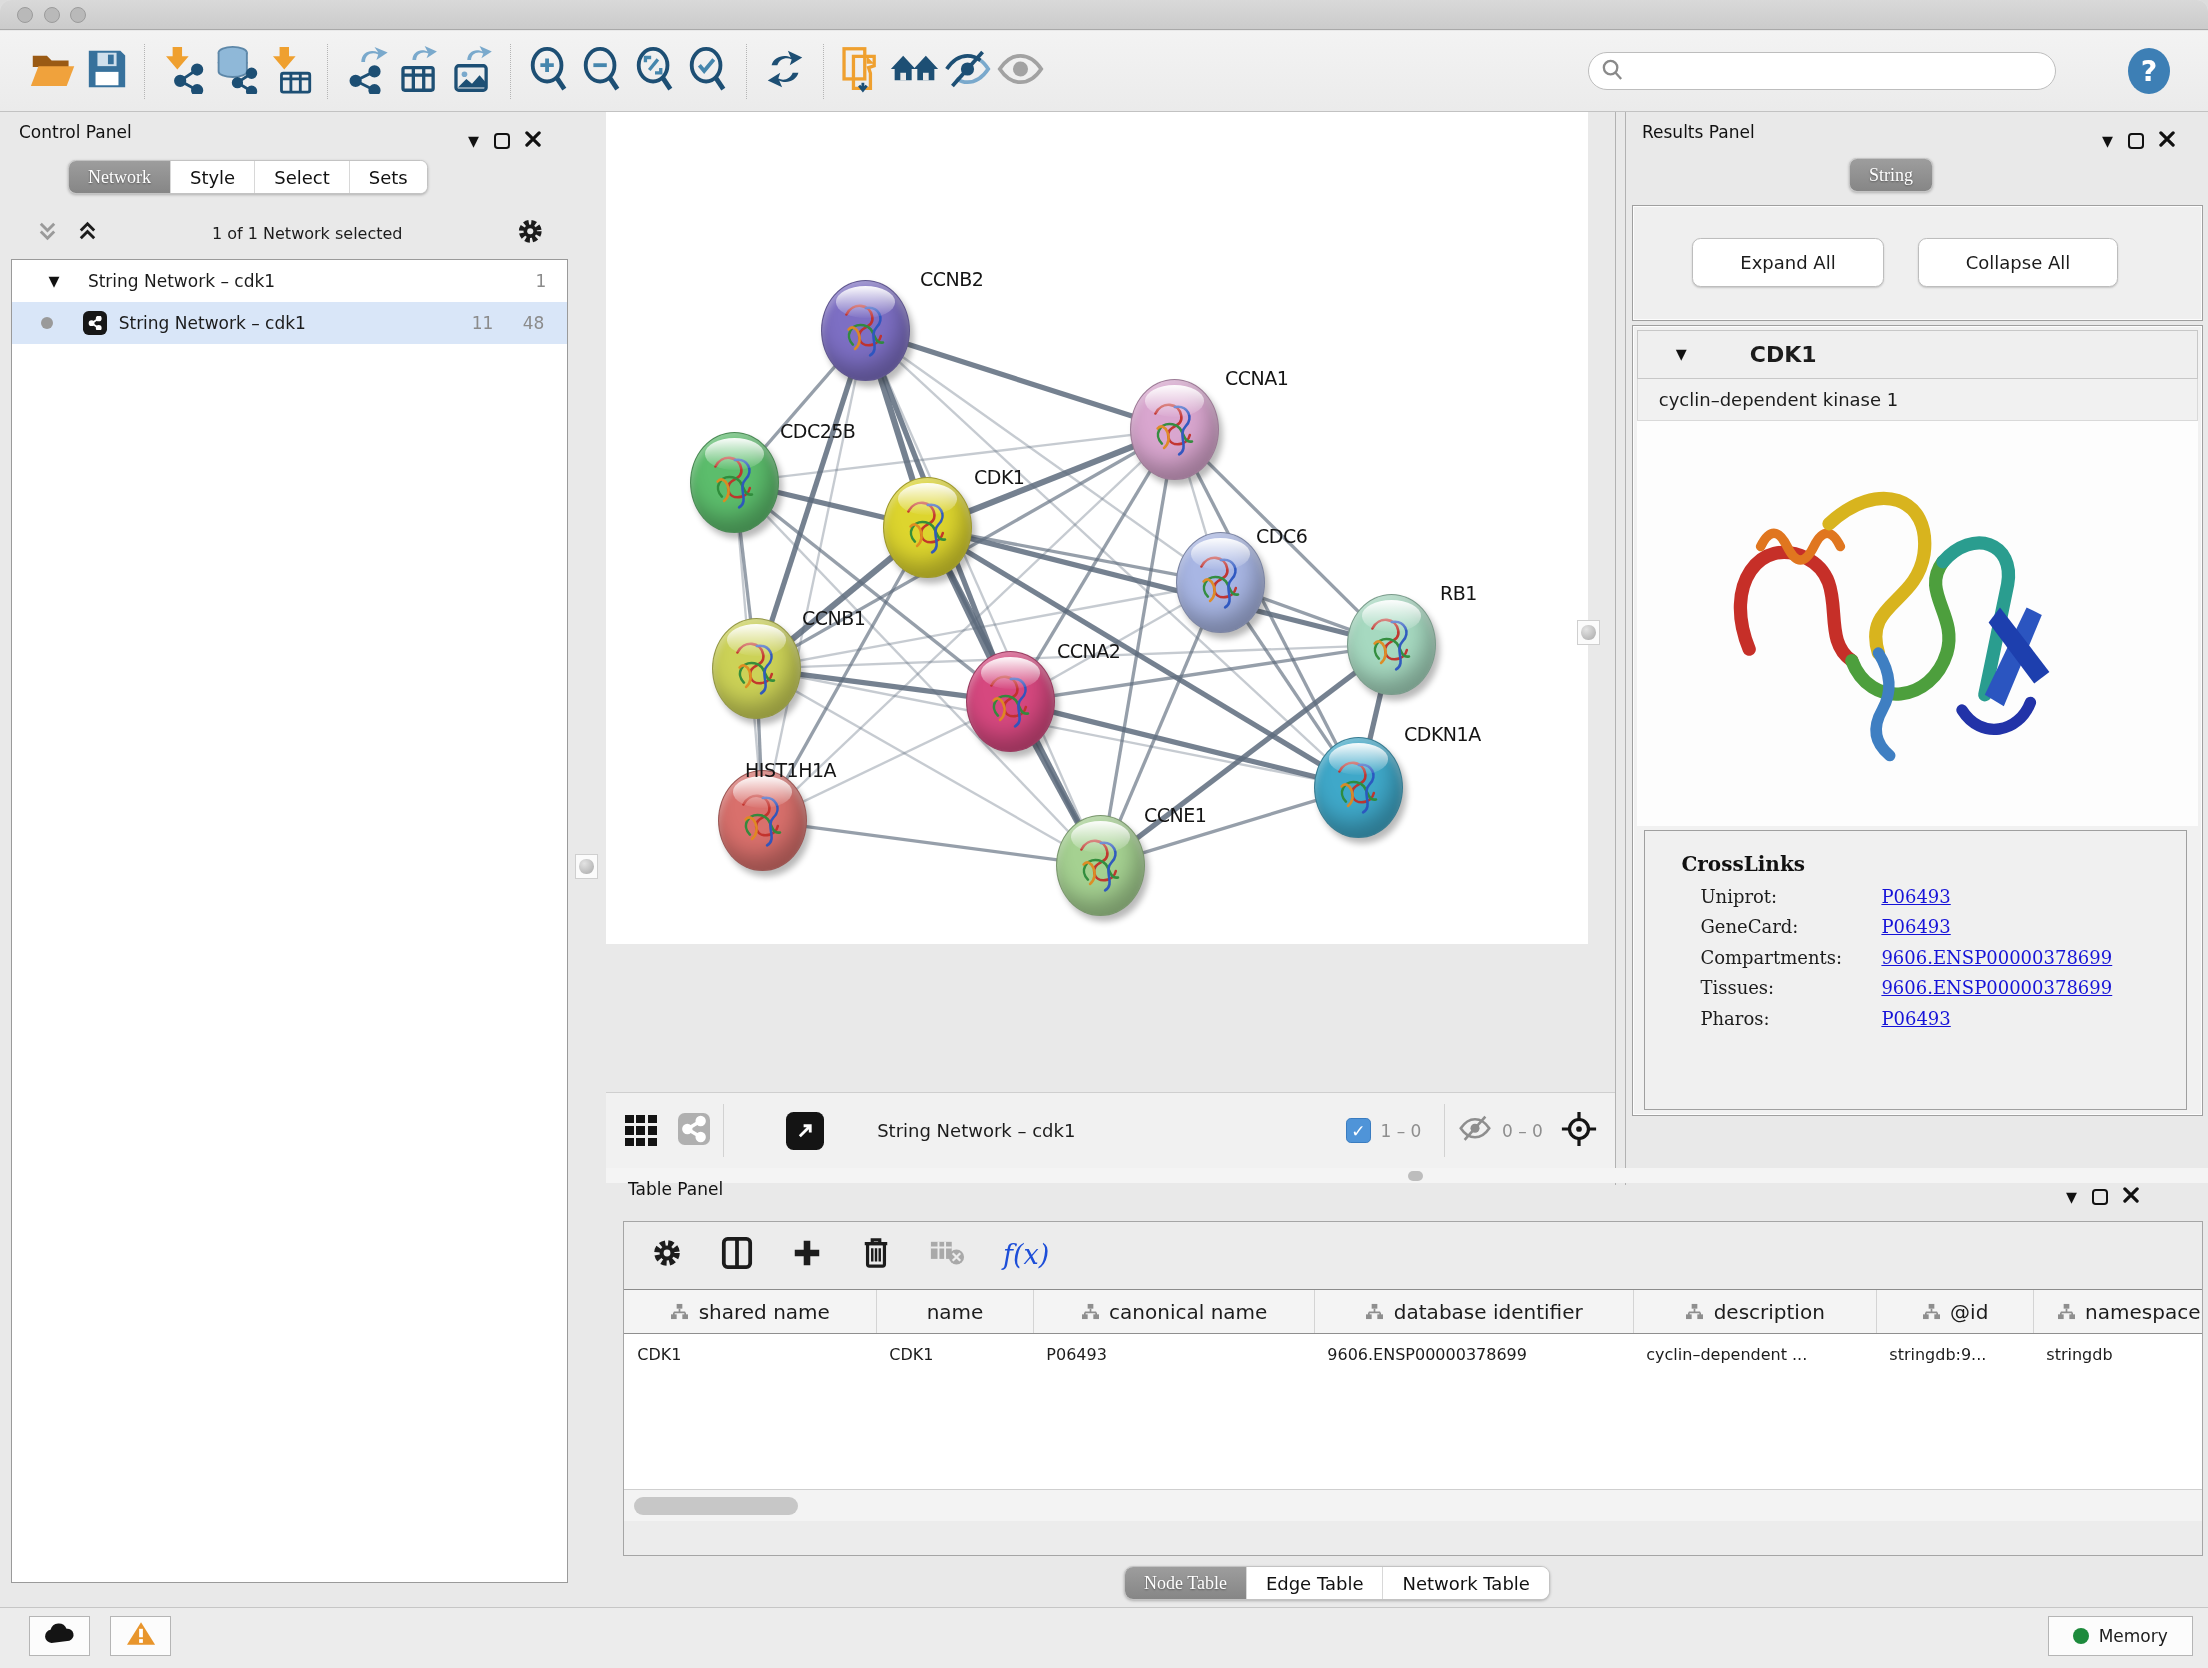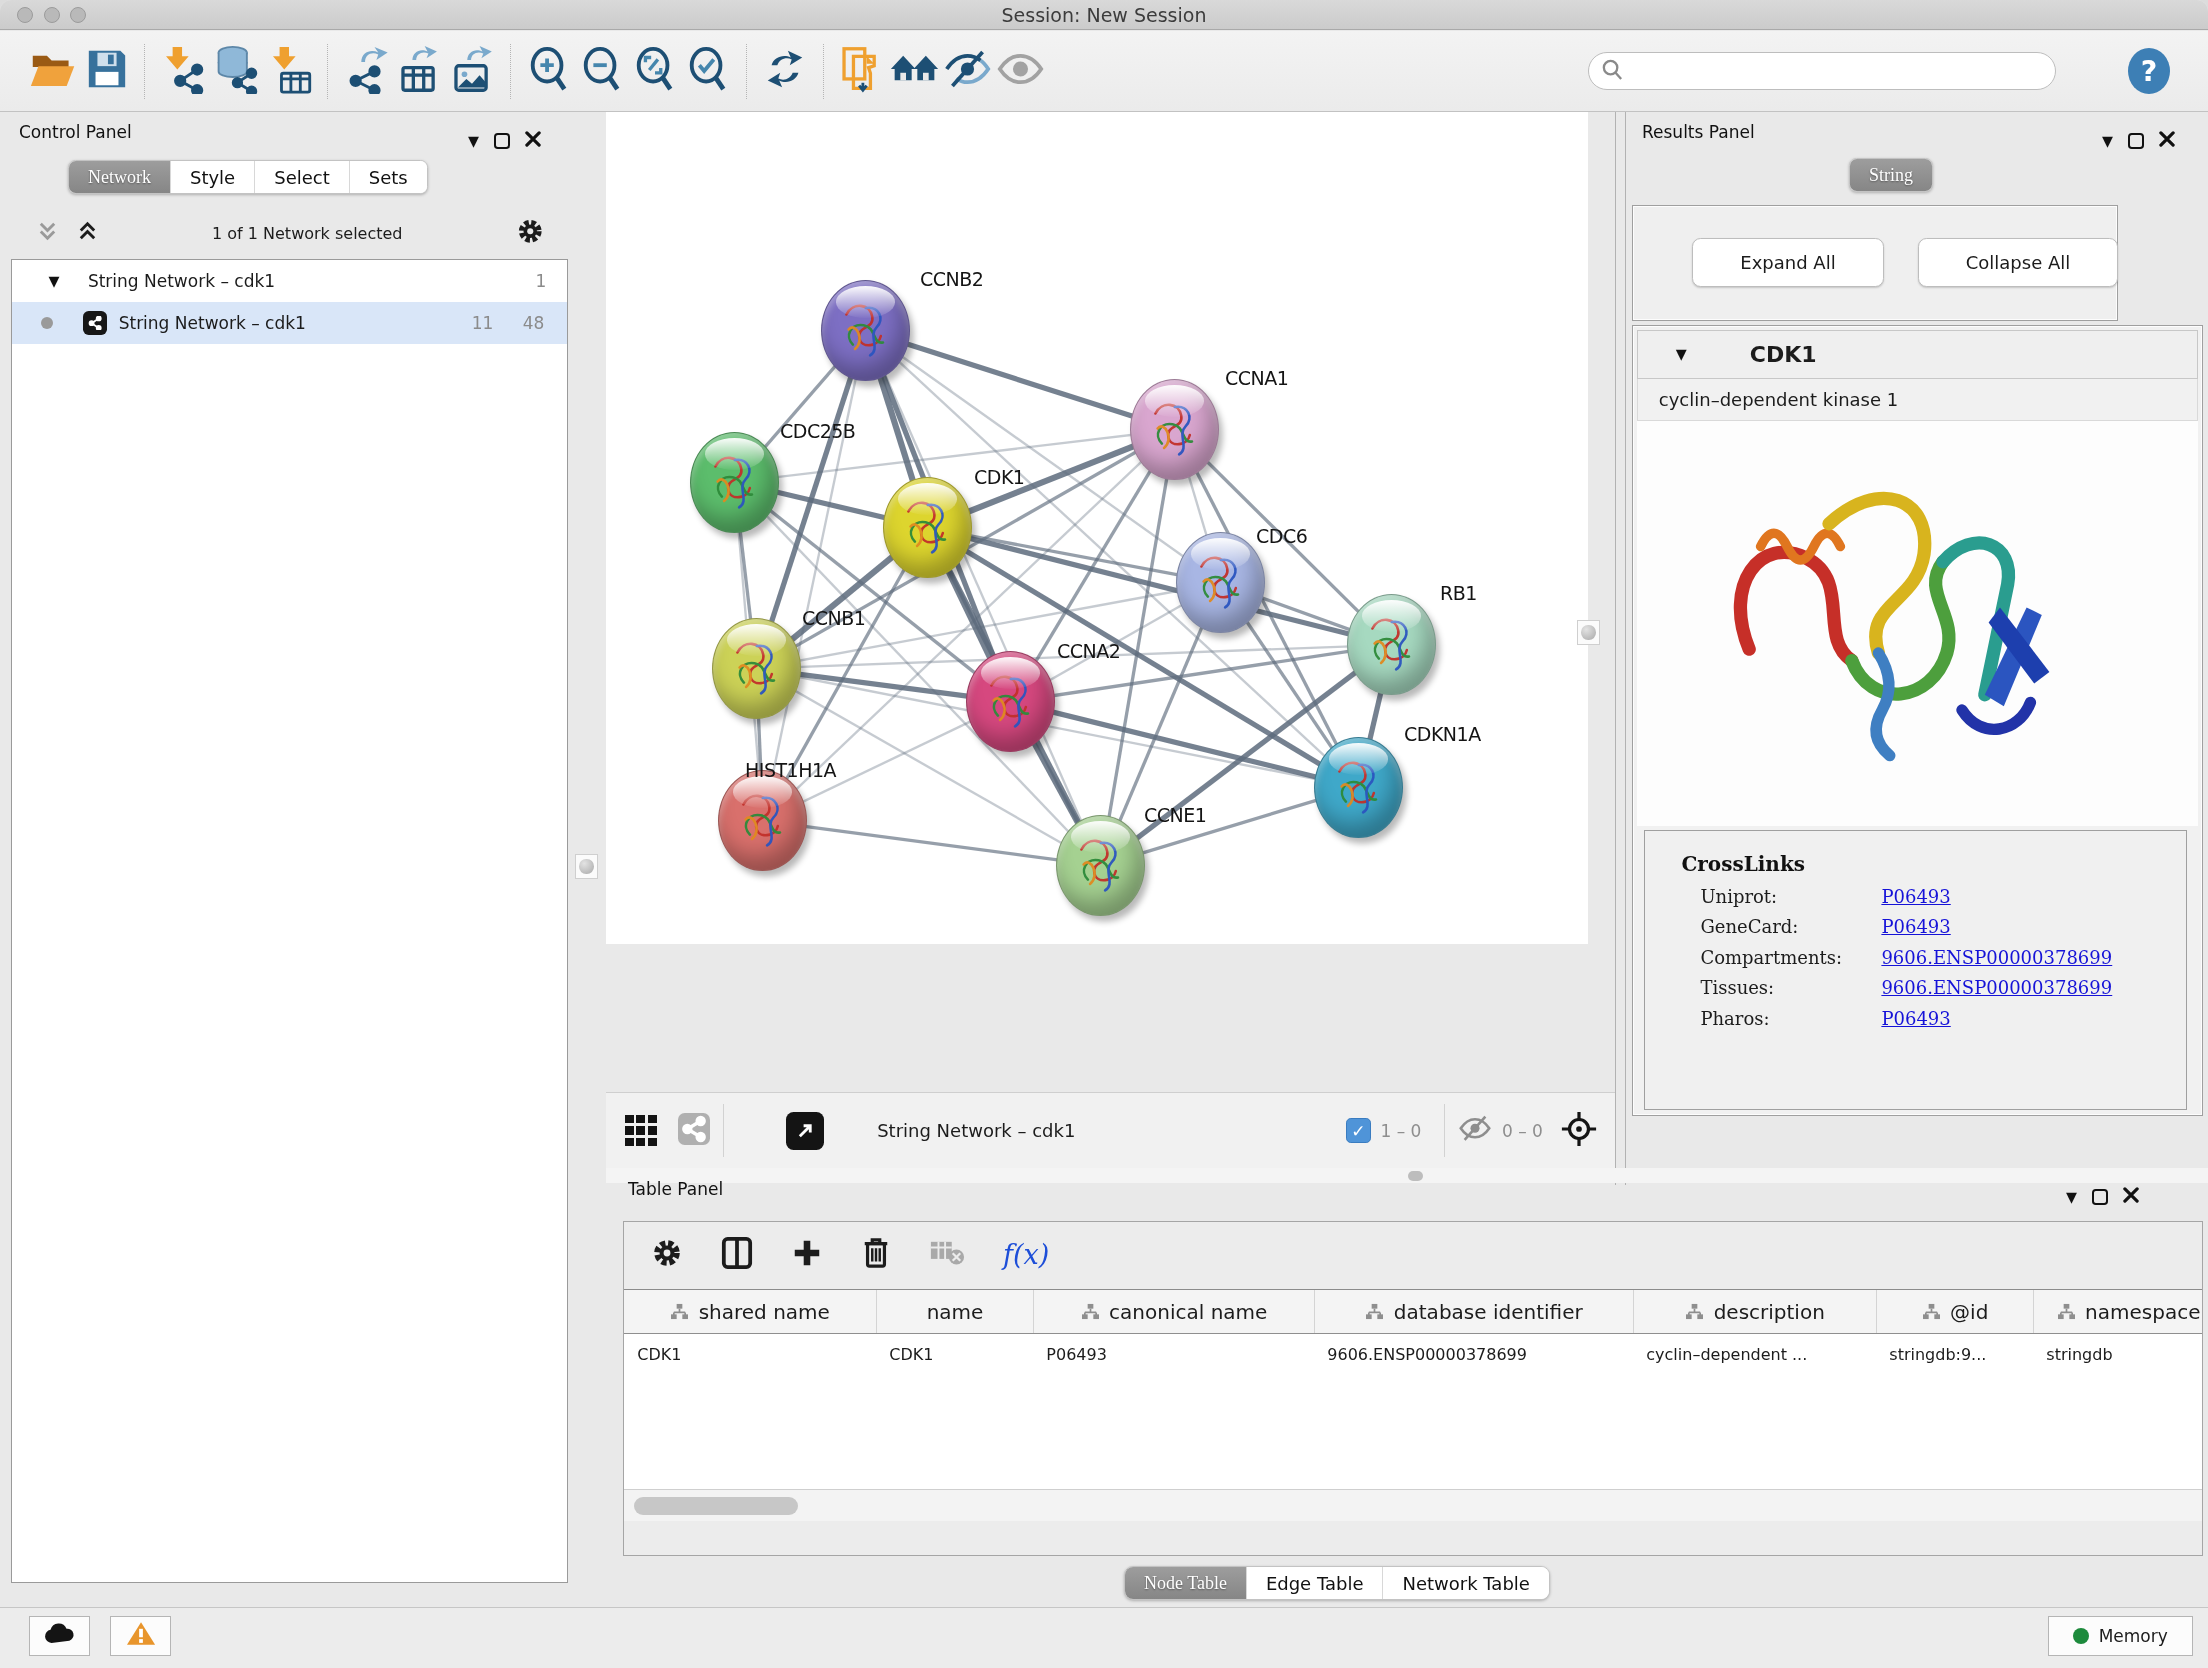--- a/index.html
+++ b/index.html
@@ -87,21 +87,21 @@
   .chkbox{width:25px;height:25px;background:#4f94d8;border-radius:4.8px;color:#fff;font-size:17px;
     display:flex;align-items:center;justify-content:center;border:1px solid #3a7cc0;}
   .badge{font-size:17px;color:#8e8e8e;margin:0 9.5px;}
   .hsplit{position:absolute;left:606px;top:1168px;width:1603px;height:15px;background:#f4f4f4;}
   .hsplit .pill{position:absolute;left:802px;top:2.9px;width:15px;height:10.5px;border-radius:5.7px;
     background:#bdbdbd;}
 
   
   .rp-header{position:absolute;left:1642px;top:122px;}
   .rp-tab{position:absolute;left:1849px;top:158px;}
-  .rp-box1{position:absolute;left:1632px;top:205px;width:486px;height:116px;background:#efefef;
+  .rp-box1{position:absolute;left:1632px;top:205px;width:571px;height:116px;background:#efefef;
     border:1px solid #9f9f9f;box-shadow:inset 0 0 0 1px #fdfdfd;}
   .rp-btn{position:absolute;top:32px;height:49px;background:#fff;border:1px solid #bdbdbd;
     border-radius:8.6px;font-size:18px;display:flex;align-items:center;justify-content:center;
     box-shadow:0 1px 1.9px rgba(0,0,0,.18);}
   .rp-box2{position:absolute;left:1632px;top:325px;width:571px;height:791px;background:#f1f1f1;
     border:1px solid #9f9f9f;box-shadow:inset 0 0 0 1px #fdfdfd;}
   .rp-entry-head{position:absolute;left:3.8px;top:3.8px;right:3.8px;height:49px;background:#efefef;
     border:1px solid #c7c7c7;display:flex;align-items:center;}
   .rp-entry-name{font-size:22px;font-weight:bold;margin-left:63px;}
   .rp-desc{position:absolute;left:3.8px;top:53px;right:3.8px;height:42px;display:flex;
@@ -147,21 +147,20 @@
 </style>
 </head>
 <body>
 
 <div class="window">
 
   <div class="titlebar">
     <span class="tl" style="left:17px"></span>
     <span class="tl" style="left:44px"></span>
     <span class="tl" style="left:70px"></span>
-    <div class="title-text">Session: New Session</div>
   </div>
 
   <div class="toolbar">
     <div class="iconbtn">
       <span><svg width="49" height="46" viewBox="0 0 52 48">
             <path d="M4 10h15l5 5h18v7H4z" fill="#9a5a14"></path>
             <path d="M2 42h38l8-21H10z" fill="#f0a23c"></path>
           </svg></span>
     </div>
     <div class="iconbtn">

